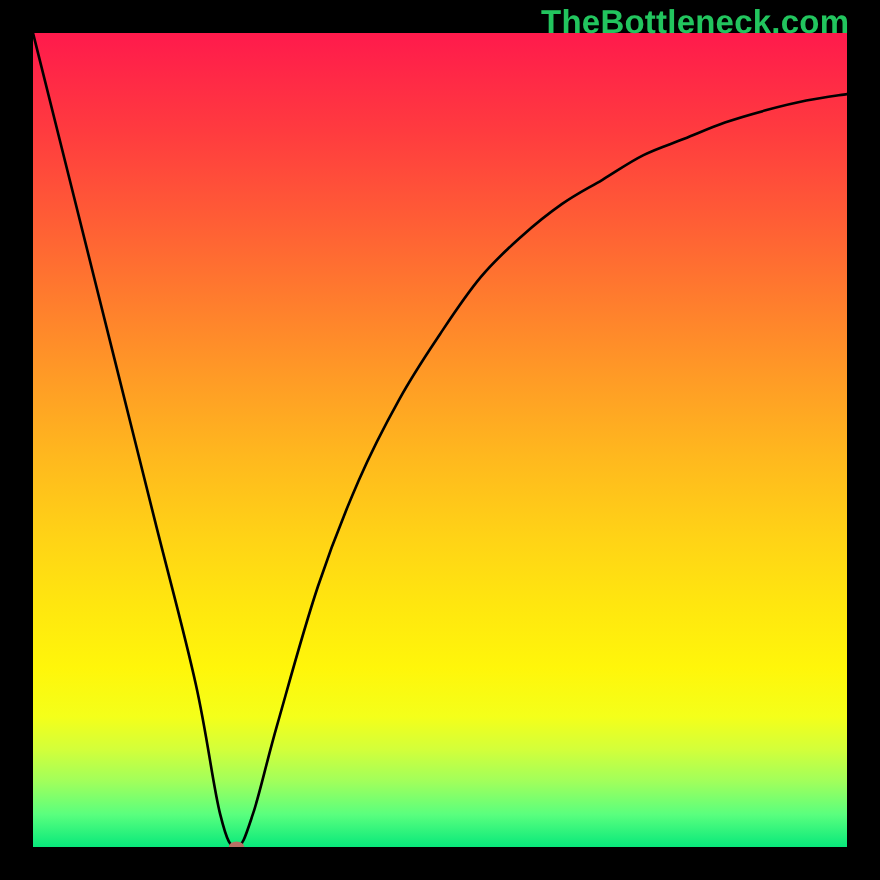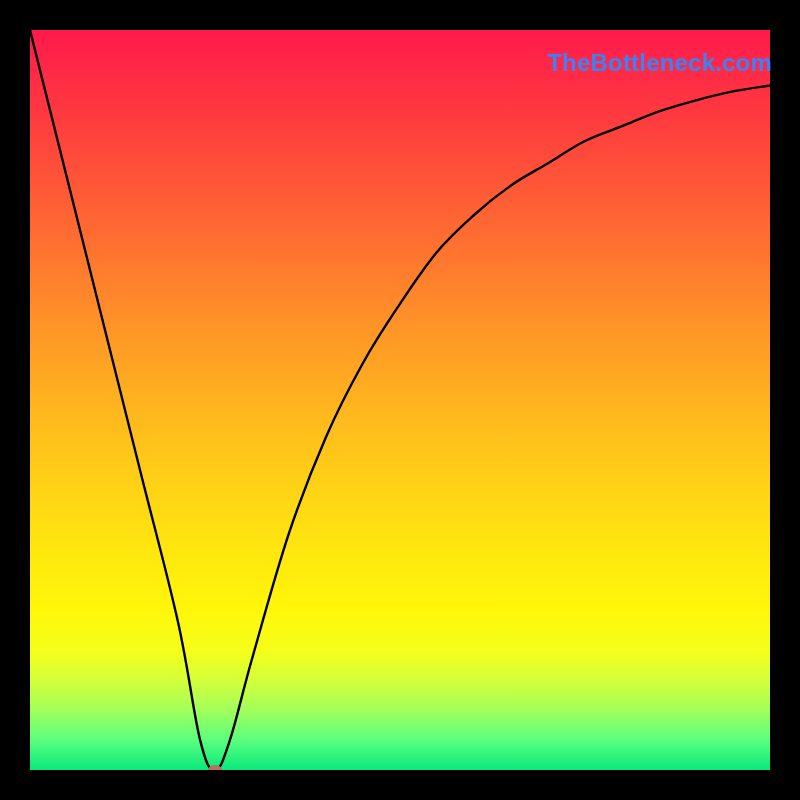--- a/index.html
+++ b/index.html
@@ -40,26 +40,25 @@
       #a0ff5c 92%,
       #5aff7e 96%,
       #08e87b 100%
     );
   }
   .watermark {
     position: absolute;
     top: 4px;
     right: 28px;
     font-family: Arial, Helvetica, sans-serif;
-    font-size: 24px;
+    font-size: 30px;
     font-weight: 600;
-    color: #3b82f6;
+    color: #22c55e;
     letter-spacing: 0.2px;
     user-select: none;
-    margin-top: 45px;
   }
   svg.curve {
     position: absolute;
     top: 30px;
     left: 30px;
     width: 740px;
     height: 740px;
     pointer-events: none;
   }
 </style>

